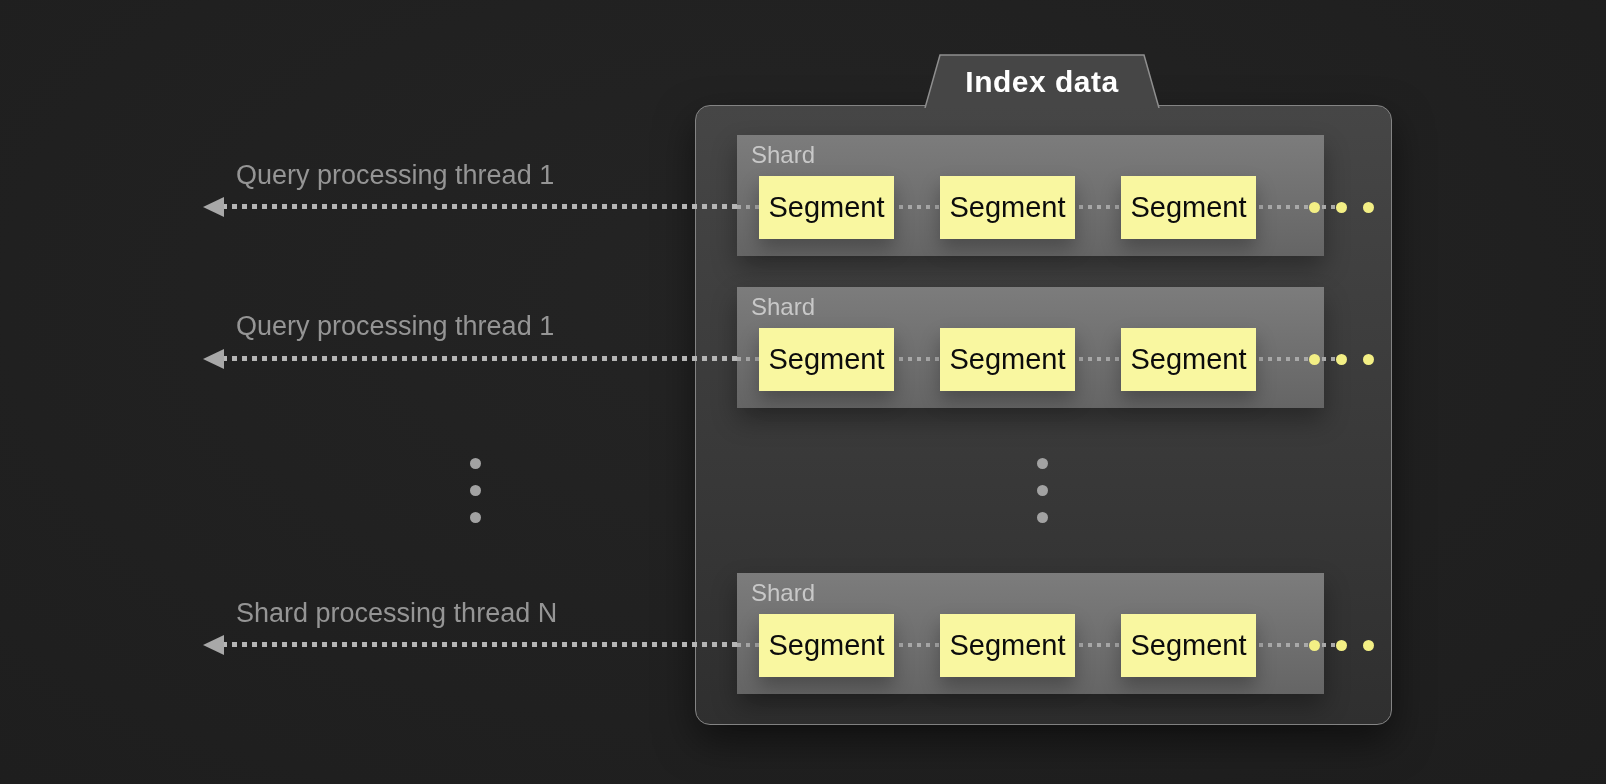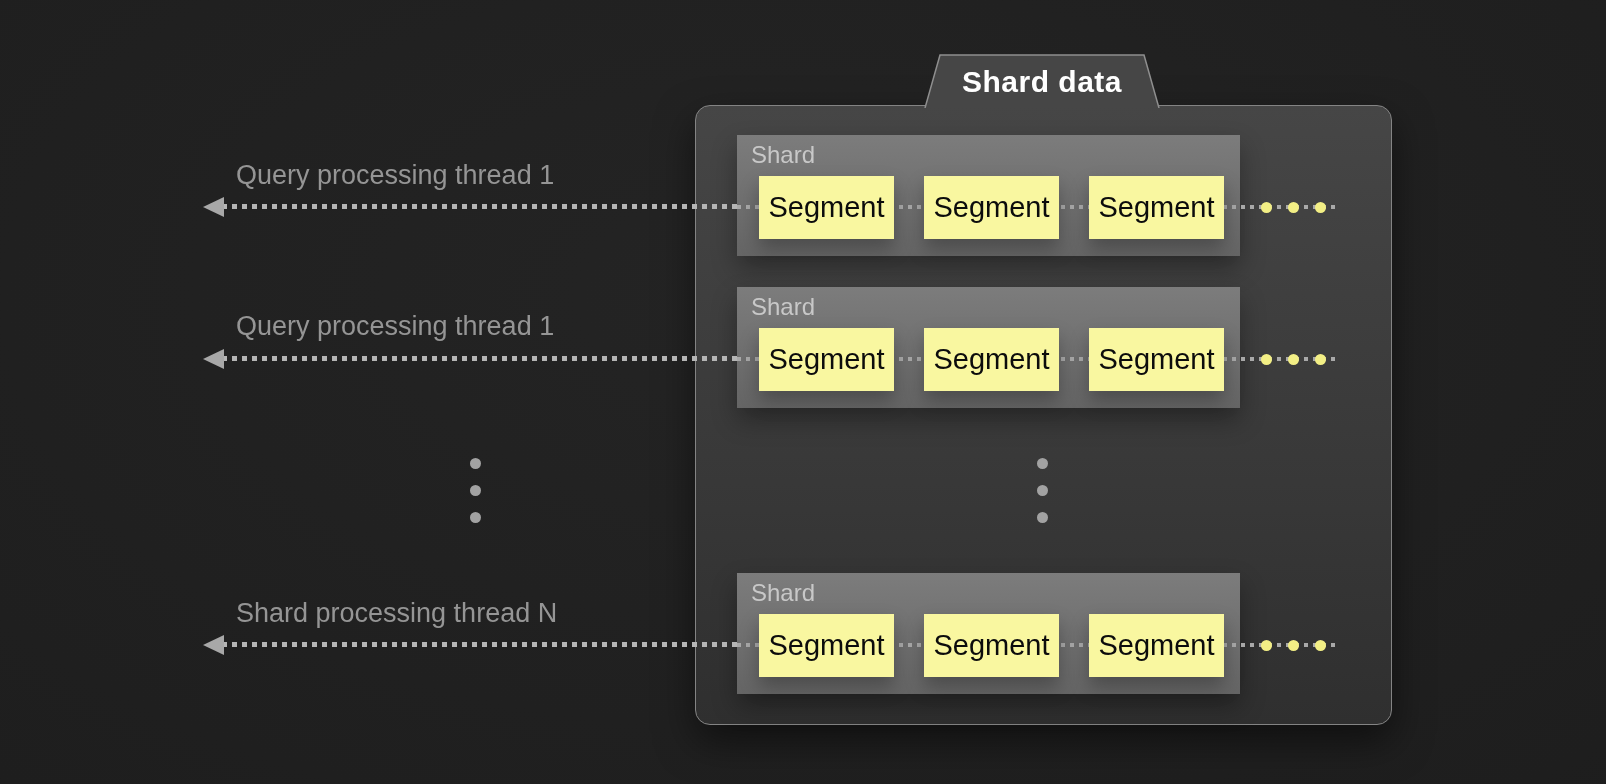--- a/index.html
+++ b/index.html
@@ -40,36 +40,36 @@
   
   .tab{position:absolute;left:920px;top:52px;width:244px;height:56px;}
   .tab svg{display:block;width:244px;height:56px;}
   .tab-label{
     position:absolute;left:0;top:13px;width:244px;text-align:center;
     font-size:30px;font-weight:600;color:var(--tab-text);letter-spacing:.5px;
   }
 
   
   .shard{
-    position:absolute;left:41px;width:503px;height:121px;
+    position:absolute;left:41px;width:587px;height:121px;
     background:linear-gradient(180deg,var(--shard-fill-top) 0%,var(--shard-fill-bottom) 100%);
     box-shadow:0 12px 24px rgba(0,0,0,.32);
   }
   .shard-1{top:29px;} .shard-2{top:181px;} .shard-3{top:467px;}
   .shard-dashline{
     position:absolute;left:0;top:70px;width:600px;height:4px;
     background:repeating-linear-gradient(90deg,var(--inner-dash) 0 4px,transparent 4px 9px);
   }
   .shard-label{
     position:absolute;left:14px;top:6px;
     font-size:24px;color:var(--shard-label-text);
   }
   .segments{
     position:absolute;left:22px;top:41px;height:63px;
-    display:flex;align-items:center;gap:30px;
+    display:flex;align-items:center;gap:46px;
   }
   .segment{
     width:135px;height:63px;flex:0 0 auto;
     background:var(--segment-fill);color:var(--segment-text);
     display:flex;align-items:center;justify-content:center;
     font-size:29px;
     box-shadow:0 10px 18px rgba(0,0,0,.28);
   }
   .hdots{display:flex;align-items:center;gap:16px;margin-left:7px;}
   .hdots i{width:11px;height:11px;border-radius:50%;background:var(--accent-yellow);}
@@ -156,21 +156,21 @@
       <i></i>
       <i></i>
       <i></i>
     </div>
 
   <div class="tab">
     <svg viewBox="0 0 244 56">
       <path d="M5 56 L20 3 H224 L239 56 Z" fill="#464646"></path>
       <path d="M5 56 L20 3 H224 L239 56" fill="none" stroke="#8f8f8f" stroke-width="1.5"></path>
     </svg>
-    <div class="tab-label">Shard data</div>
+    <div class="tab-label">Index data</div>
   </div>
 
   <div class="thread t1">
     <div class="thread-label">Query processing thread 1</div>
     <div class="thread-line"></div>
     <div class="arrowhead"></div>
   </div>
 
   <div class="thread t2">
     <div class="thread-label">Query processing thread 1</div>

